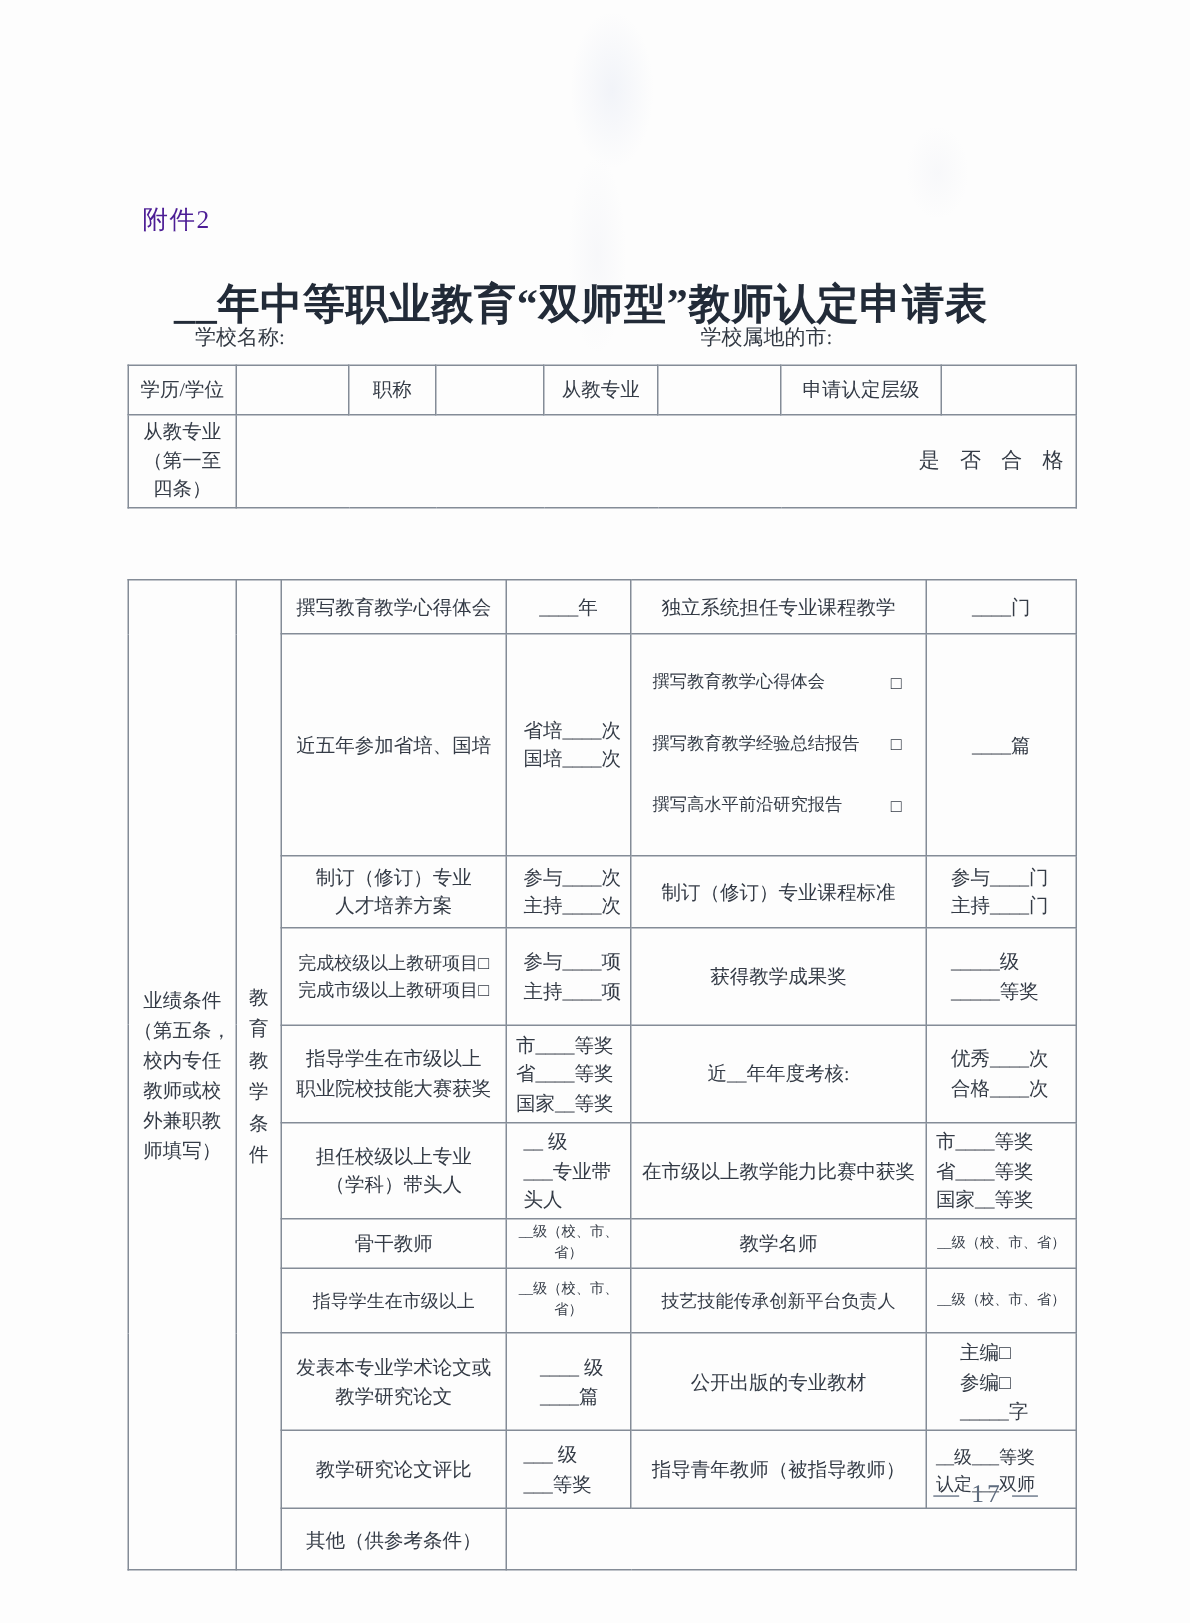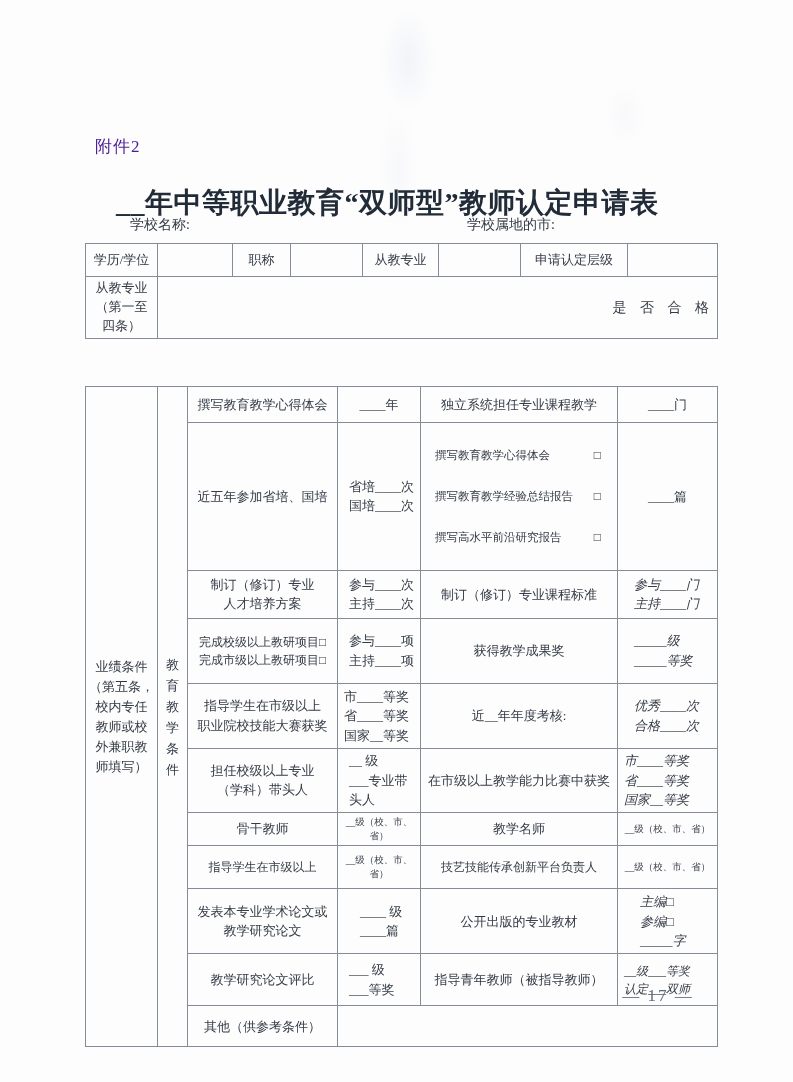--- a/index.html
+++ b/index.html
@@ -39,21 +39,21 @@
   .info-table{top:243px;width:632px;}
   .perf-table{top:386px;width:632px;}
 
   .sm-opts{font-size:12px;line-height:1.6;}
   .pass-cell{text-align:right;padding-left:66px;letter-spacing:5px;font-size:14px;}
   .rowlabel{font-size:13px;line-height:1.45;}
   .vert-label{font-size:13px;line-height:21px;padding:0;}
   .section-label{font-size:13px;line-height:20px;}
 
   .vleft{text-align:left;padding-left:11px;}
-  .vleft2{text-align:left;padding-left:16px;font-style:italic;}
+  .vleft2{text-align:left;padding-left:16px;}
   .pl20{padding-left:22px;}
   .pl6{padding-left:6px;}
   .name-sm{font-size:12px;}
   .sm{font-size:9.5px;letter-spacing:0;}
   .opt-cell{padding:2px 0;}
   .optline{
     display:flex;justify-content:space-between;align-items:center;
     padding:0 16px 0 14px;font-size:11.5px;line-height:1.8;color:#343b46;text-align:right;
   }
   .optline .box{font-size:12px;}

